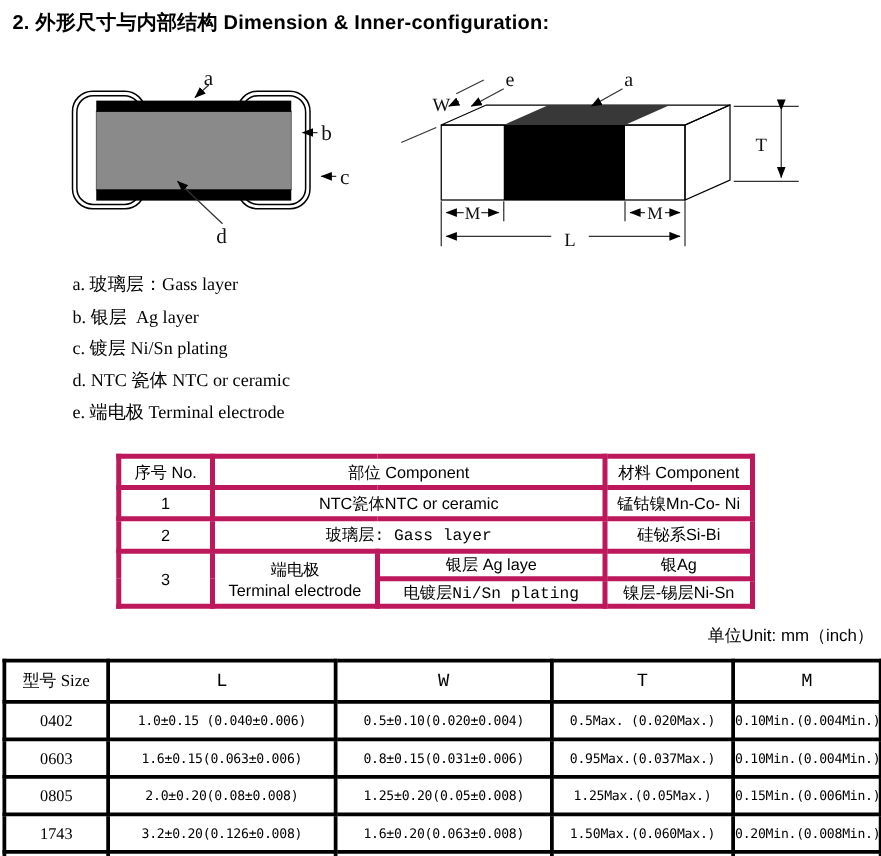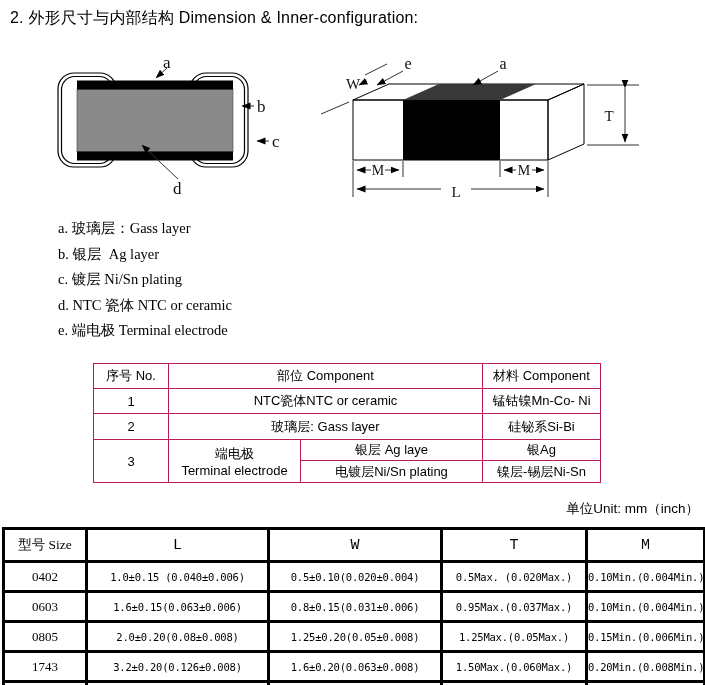--- a/index.html
+++ b/index.html
@@ -1,34 +1,34 @@
 <!DOCTYPE html>
 <html><head>
 <meta charset="utf-8">
 <style>
   html,body{margin:0;padding:0;background:#fff;}
   #page{position:relative;width:705px;height:685px;overflow:hidden;background:#fff;
         font-family:"Liberation Sans",sans-serif;color:#000;}
-  .heading{position:absolute;left:10px;top:8px;font-size:16px;font-weight:normal;
+  .heading{position:absolute;left:10px;top:8px;font-size:16px;font-weight:bold;
            font-family:"Liberation Sans",sans-serif;letter-spacing:0.2px;}
   svg{position:absolute;}
   svg text{font-family:"Liberation Serif",serif;fill:#111;}
   .capline{fill:none;stroke:#000;stroke-width:1.2;}
   .edge{fill:none;stroke:#000;stroke-width:1;}
   .dim{stroke:#333;stroke-width:1;fill:none;}
   .legend{position:absolute;left:22px;top:216px;font-family:"Liberation Serif",serif;
           font-size:14.5px;line-height:25.6px;}
   .legend div{white-space:pre;margin-left:36px;}
   
   table{border-collapse:collapse;table-layout:fixed;}
   .ctab{position:absolute;left:93px;top:363px;width:507px;font-size:13px;
         font-family:"Liberation Sans",sans-serif;}
-  .ctab td,.ctab th{border:1px solid #be185d;text-align:center;vertical-align:middle;
+  .ctab td,.ctab th{border:4px solid #be185d;text-align:center;vertical-align:middle;
         font-weight:normal;padding:0 2px;overflow:hidden;}
-  .serifcell{font-family:Liberation Sans, sans-serif;}
+  .serifcell{font-family:Liberation Mono, monospace;}
   
   .unit{position:absolute;right:6px;top:500px;font-size:13.5px;
         font-family:"Liberation Sans",sans-serif;}
   
   .stab{position:absolute;left:2px;top:527px;width:701px;}
   .stab td,.stab th{border:3px solid #000000;text-align:center;vertical-align:middle;
         font-weight:normal;padding:0;overflow:hidden;white-space:nowrap;}
   .stab th{font-family:"Liberation Mono",monospace;font-size:15px;}
   .stab th.sizehead{font-family:"Liberation Serif",serif;font-size:13.5px;}
   .stab td.sizecell{font-family:"Liberation Serif",serif;font-size:13px;text-align:center;}

